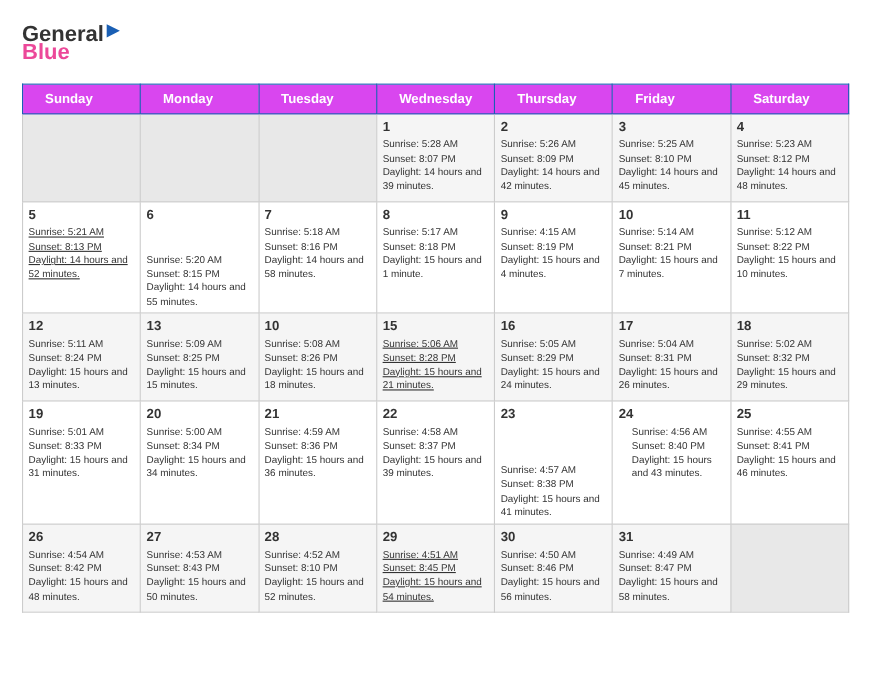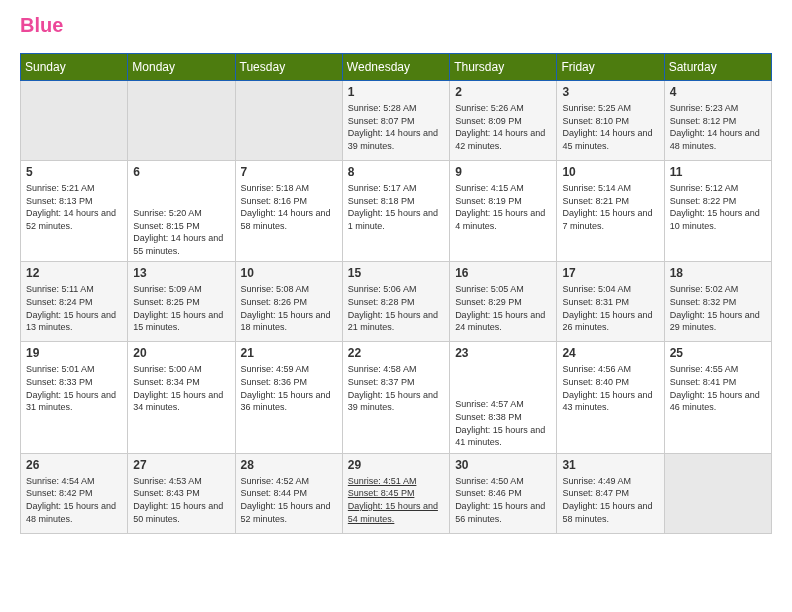--- a/index.html
+++ b/index.html
@@ -36,25 +36,25 @@
     .location {
       font-size: 16px;
       color: #333;
     }
     table {
       width: 100%;
       border-collapse: collapse;
       table-layout: fixed;
     }
     thead th {
-      background-color: #4d7c0f;
+      background-color: #d946ef;
       color: #fff;
       font-size: 12px;
-      font-weight: normal;
-      padding: 6px 4px;
+      font-weight: bold;
+      padding: 6px 20px;
       text-align: left;
       border: 1px solid #1a5fb4;
     }
     tbody td {
       border: 1px solid #ccc;
       vertical-align: top;
       padding: 4px 5px;
       font-size: 9.5px;
       color: #333;
       height: 80px;
@@ -80,20 +80,26 @@
     }
     .empty-cell {
       background-color: #e8e8e8 !important;
     }
   </style>
 </head>
 <body>
 
 <div class="header">
   <div class="logo">
+    <div class="logo-row">
+      <span style="font-size:20px;font-weight:bold;color:#333;">General</span>
+      <svg width="16" height="16" viewBox="0 0 16 16" style="margin-left:1px;margin-top:-8px;">
+        <polygon points="2,2 14,8 2,14" fill="#1a5fb4"></polygon>
+      </svg>
+    </div>
     <span style="font-size:20px;font-weight:bold;color:#ec4899;margin-top:-6px;">Blue</span>
   </div>
   <div class="title-block">
     <div class="month-year"></div>
     <div class="location"></div>
   </div>
 </div>
 
 <table>
   <thead>
@@ -133,21 +139,21 @@
         <td>
           <span class="day-number">4</span>
           <div class="cell-info" style="white-space: pre-line;">Sunrise: 5:23 AM
 Sunset: 8:12 PM
 Daylight: 14 hours and 48 minutes.</div>
         </td>
       </tr>
       <tr>
         <td>
           <span class="day-number">5</span>
-          <div class="cell-info" style="white-space: pre-line;">Sunrise: 5:21 AM
+          <div class="cell-info" style="white-space: pre-line; text-decoration: underline;">Sunrise: 5:21 AM
 Sunset: 8:13 PM
 Daylight: 14 hours and 52 minutes.</div>
         </td>
         <td>
           <span class="day-number">6</span>
           <div class="cell-info" style="white-space: pre-line; margin-top: 28px;">Sunrise: 5:20 AM
 Sunset: 8:15 PM
 Daylight: 14 hours and 55 minutes.</div>
         </td>
         <td>
@@ -195,21 +201,21 @@
 Daylight: 15 hours and 15 minutes.</div>
         </td>
         <td>
           <span class="day-number">10</span>
           <div class="cell-info" style="white-space: pre-line;">Sunrise: 5:08 AM
 Sunset: 8:26 PM
 Daylight: 15 hours and 18 minutes.</div>
         </td>
         <td>
           <span class="day-number">15</span>
-          <div class="cell-info" style="white-space: pre-line;">Sunrise: 5:06 AM
+          <div class="cell-info" style="white-space: pre-line; text-decoration: underline;">Sunrise: 5:06 AM
 Sunset: 8:28 PM
 Daylight: 15 hours and 21 minutes.</div>
         </td>
         <td>
           <span class="day-number">16</span>
           <div class="cell-info" style="white-space: pre-line;">Sunrise: 5:05 AM
 Sunset: 8:29 PM
 Daylight: 15 hours and 24 minutes.</div>
         </td>
         <td>
@@ -251,21 +257,21 @@
 Daylight: 15 hours and 39 minutes.</div>
         </td>
         <td>
           <span class="day-number">23</span>
           <div class="cell-info" style="white-space: pre-line; margin-top: 38px;">Sunrise: 4:57 AM
 Sunset: 8:38 PM
 Daylight: 15 hours and 41 minutes.</div>
         </td>
         <td>
           <span class="day-number">24</span>
-          <div class="cell-info" style="white-space: pre-line;">Sunrise: 4:56 AM
+          <div class="cell-info" style="white-space: pre-line; margin-left: 12px;">Sunrise: 4:56 AM
 Sunset: 8:40 PM
 Daylight: 15 hours and 43 minutes.</div>
         </td>
         <td>
           <span class="day-number">25</span>
           <div class="cell-info" style="white-space: pre-line;">Sunrise: 4:55 AM
 Sunset: 8:41 PM
 Daylight: 15 hours and 46 minutes.</div>
         </td>
       </tr>
@@ -278,21 +284,21 @@
         </td>
         <td>
           <span class="day-number">27</span>
           <div class="cell-info" style="white-space: pre-line;">Sunrise: 4:53 AM
 Sunset: 8:43 PM
 Daylight: 15 hours and 50 minutes.</div>
         </td>
         <td>
           <span class="day-number">28</span>
           <div class="cell-info" style="white-space: pre-line;">Sunrise: 4:52 AM
-Sunset: 8:44 PM
+Sunset: 8:10 PM
 Daylight: 15 hours and 52 minutes.</div>
         </td>
         <td>
           <span class="day-number">29</span>
           <div class="cell-info" style="white-space: pre-line; text-decoration: underline;">Sunrise: 4:51 AM
 Sunset: 8:45 PM
 Daylight: 15 hours and 54 minutes.</div>
         </td>
         <td>
           <span class="day-number">30</span>

